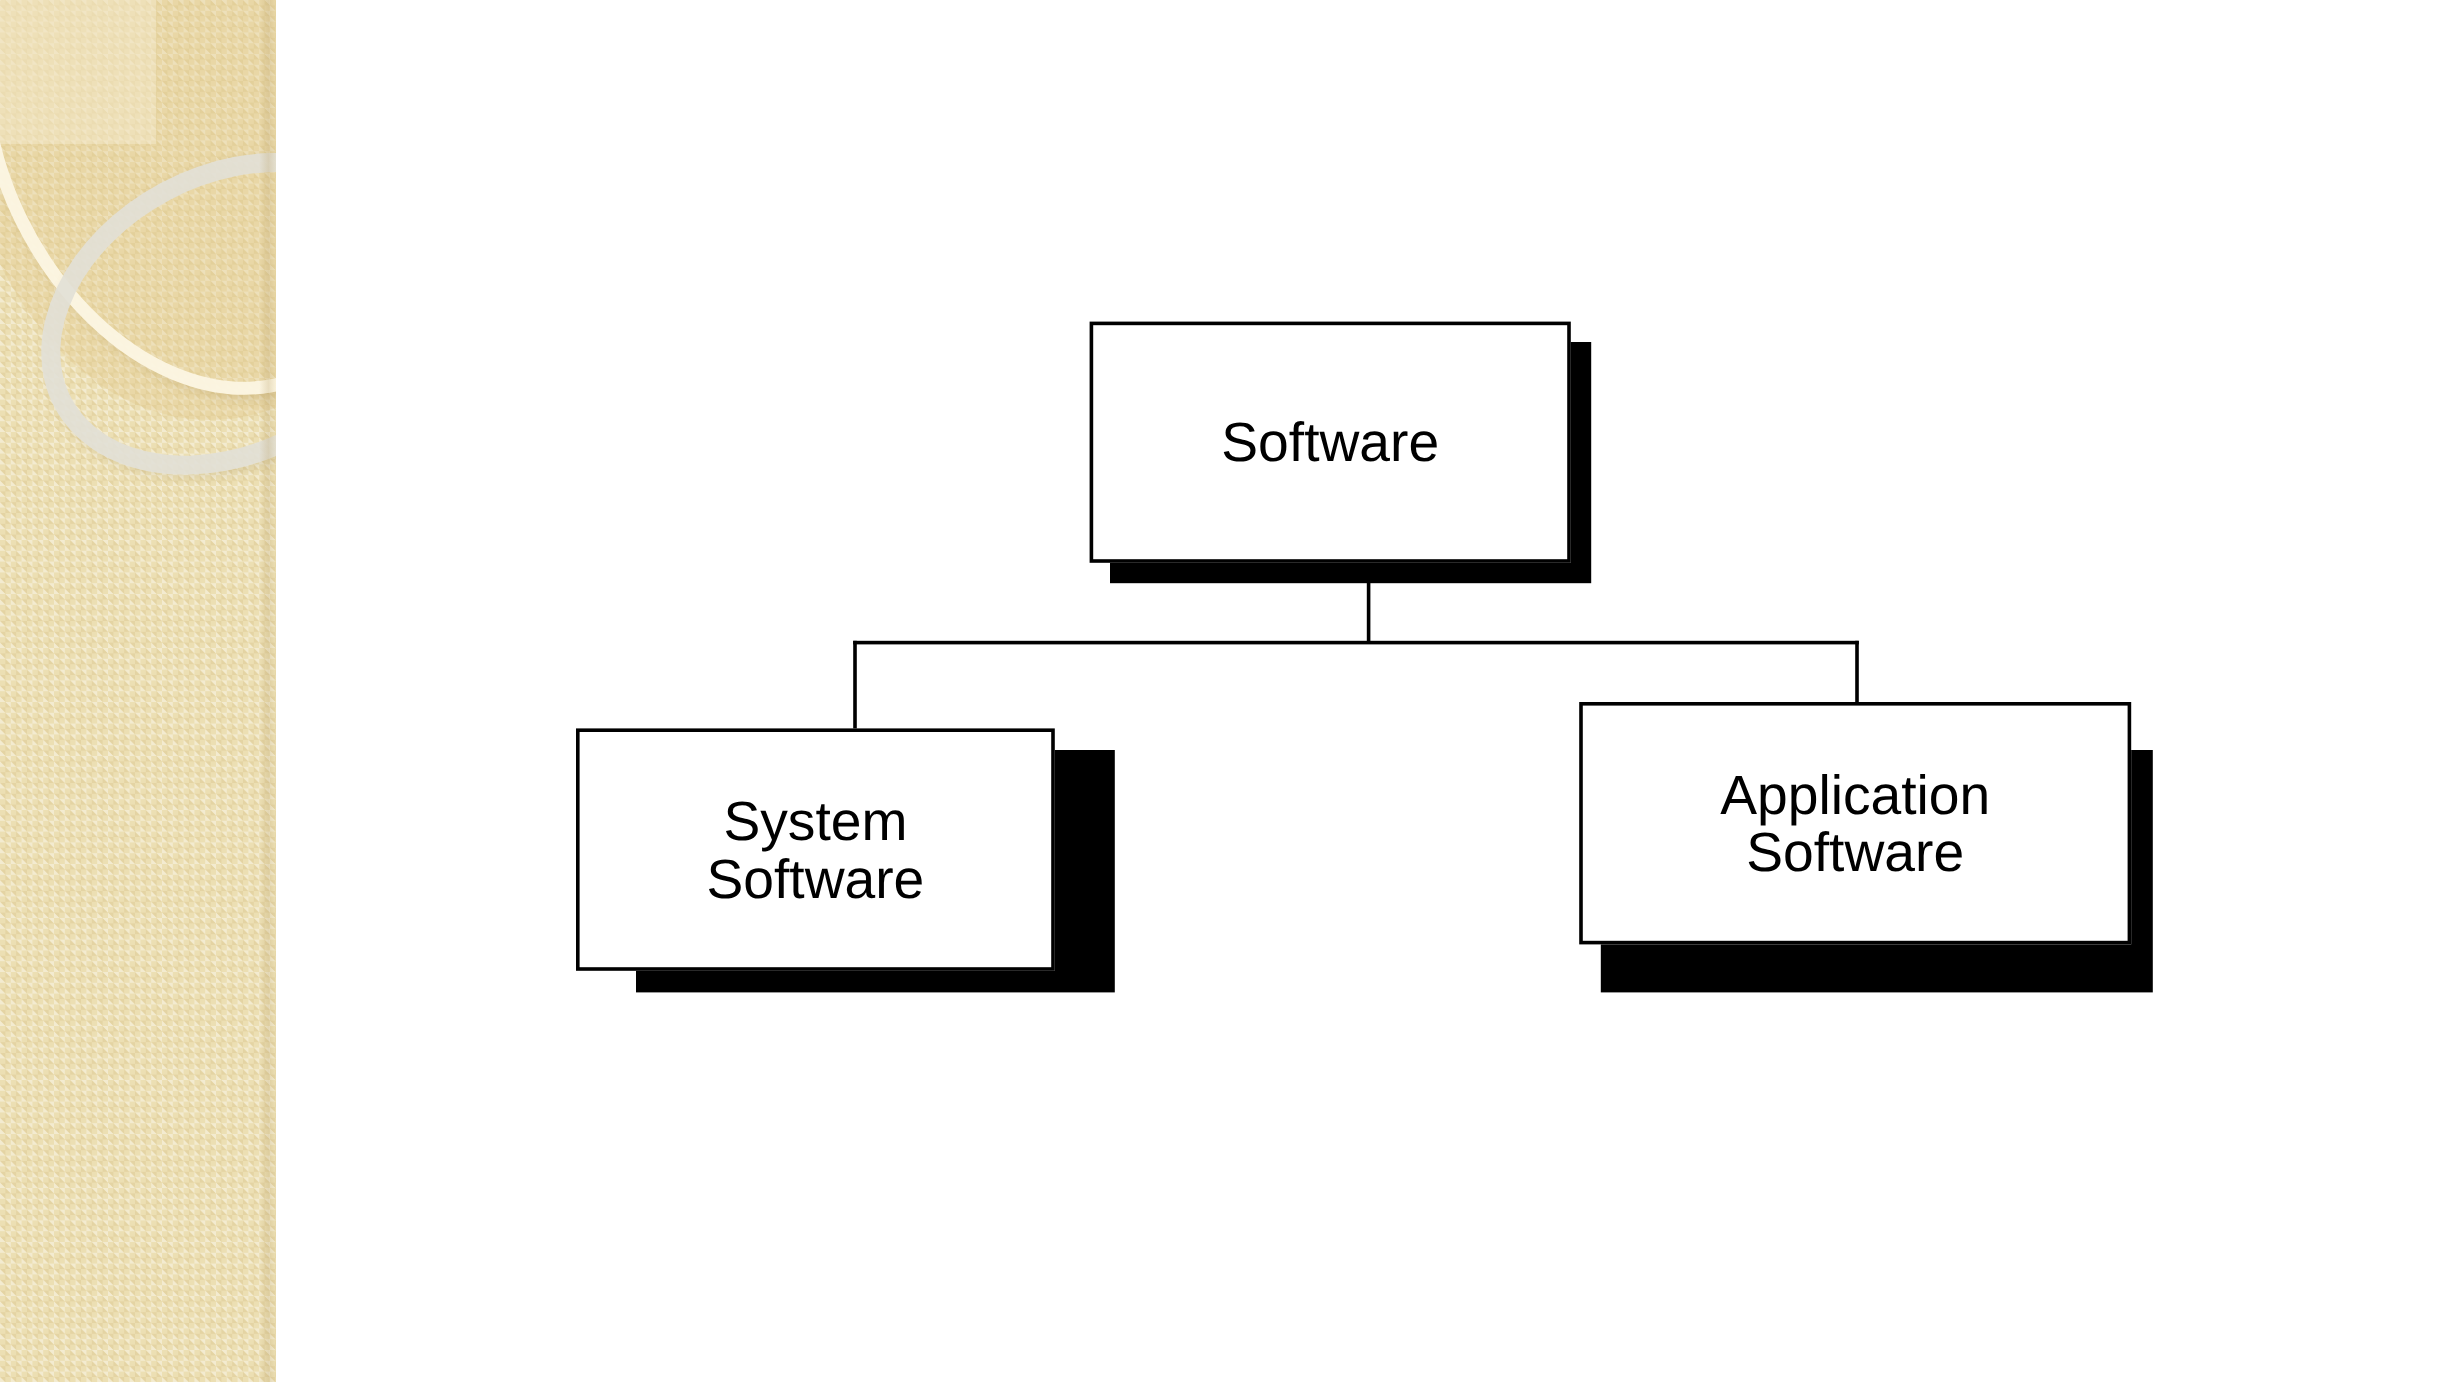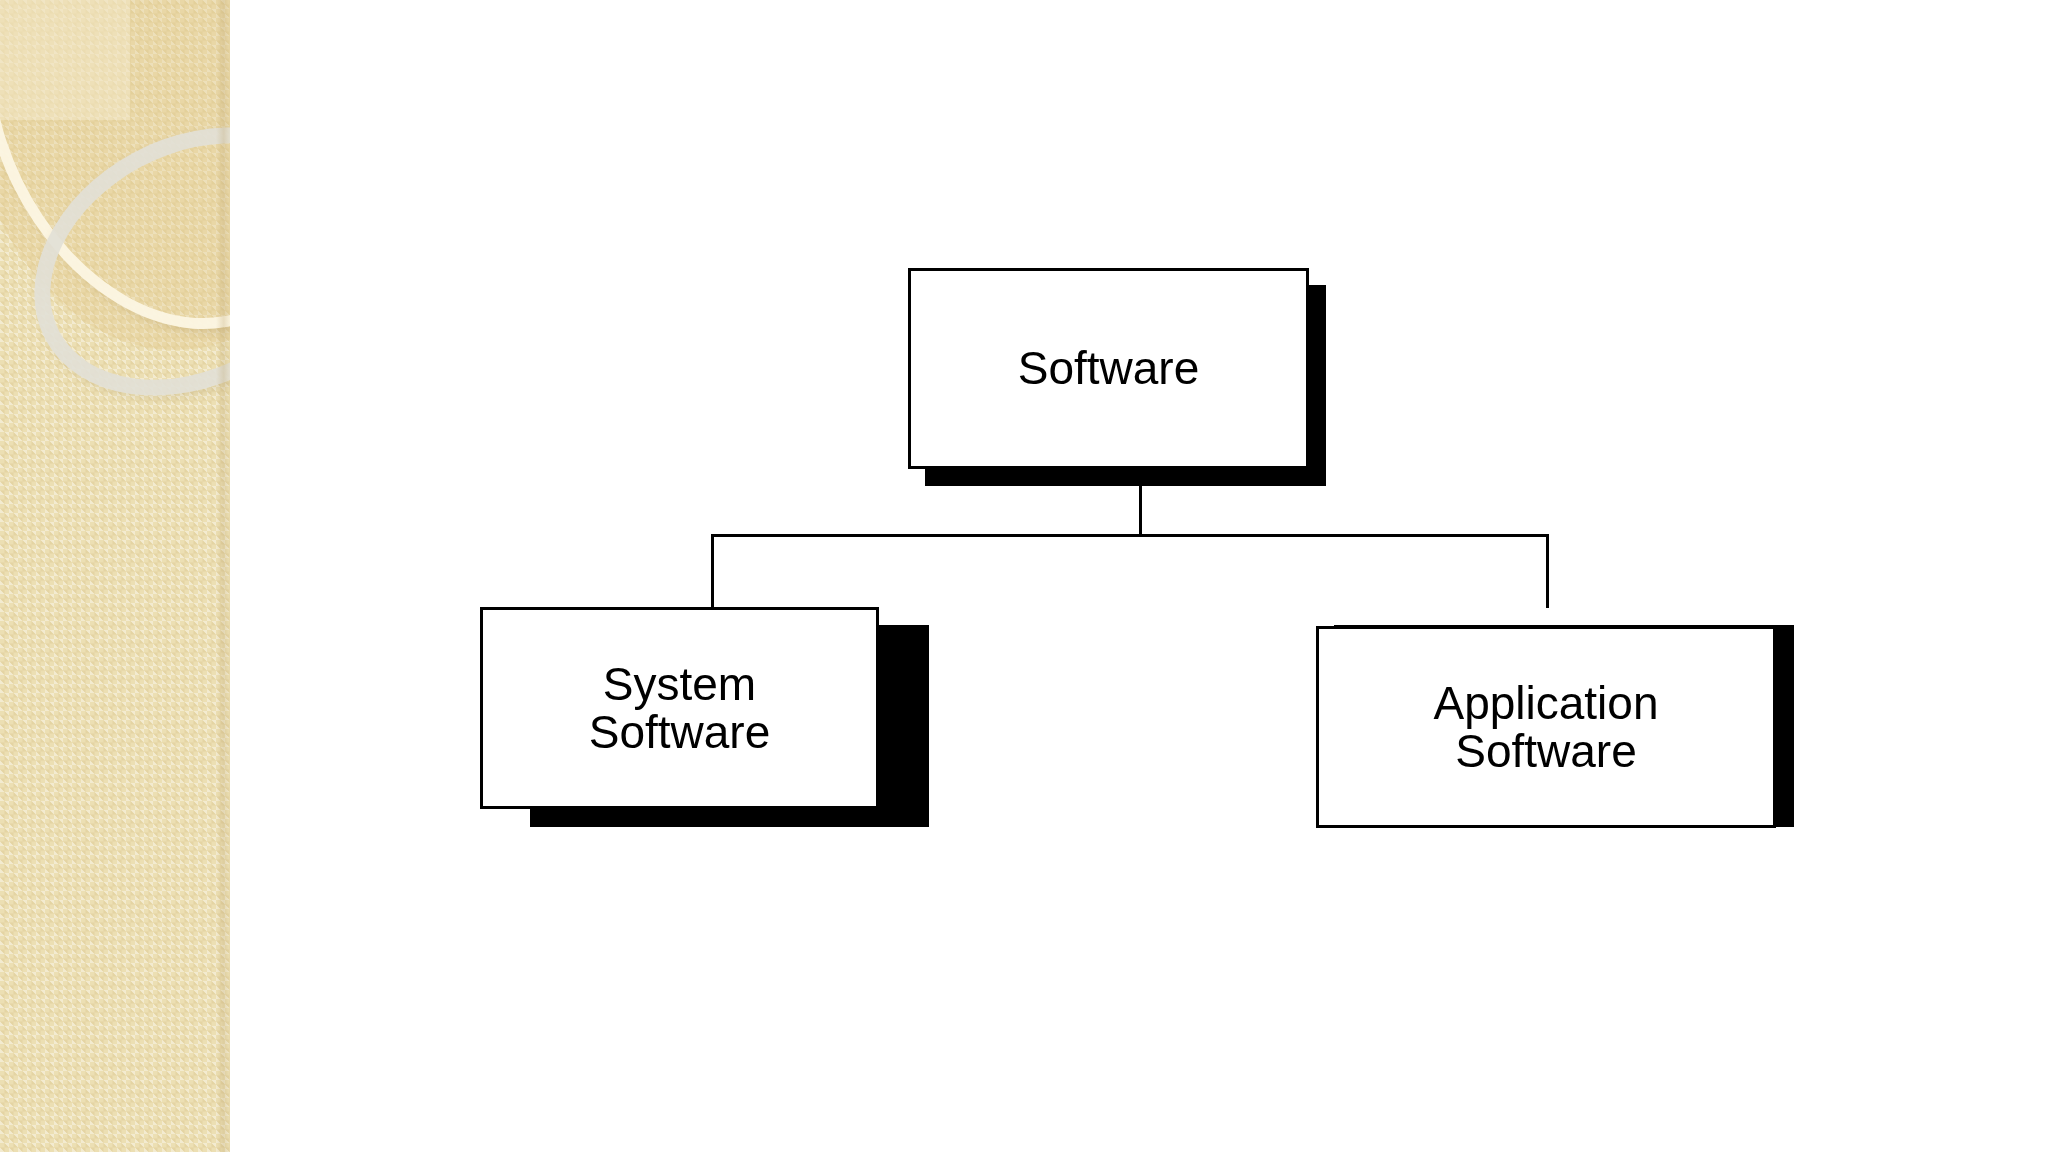--- a/index.html
+++ b/index.html
@@ -120,21 +120,21 @@
 
   
   #node-root        { left: 908px;  top: 268px;  width: 401px; height: 201px; }
   #node-root-shadow { left: 925px;  top: 285px;  width: 401px; height: 201px; }
 
   
   #node-system        { left: 480px;  top: 607px;  width: 399px; height: 202px; }
   #node-system-shadow { left: 530px;  top: 625px;  width: 399px; height: 202px; }
 
   
-  #node-application        { left: 1316px; top: 626px;  width: 460px; height: 202px; }
+  #node-application        { left: 1316px; top: 585px;  width: 460px; height: 202px; }
   #node-application-shadow { left: 1334px; top: 625px;  width: 460px; height: 202px; }
 
   
   .conn { position: absolute; background: #000000; z-index: 1; }
   #conn-root-down   { left: 1139px; top: 469px;  width: 3px;   height: 67px; }
   #conn-horizontal  { left: 711px;  top: 534px;  width: 838px; height: 3px; }
   #conn-left-down   { left: 711px;  top: 534px;  width: 3px;   height: 74px; }
   #conn-right-down  { left: 1546px; top: 534px;  width: 3px;   height: 74px; }
 </style>
 </head>

